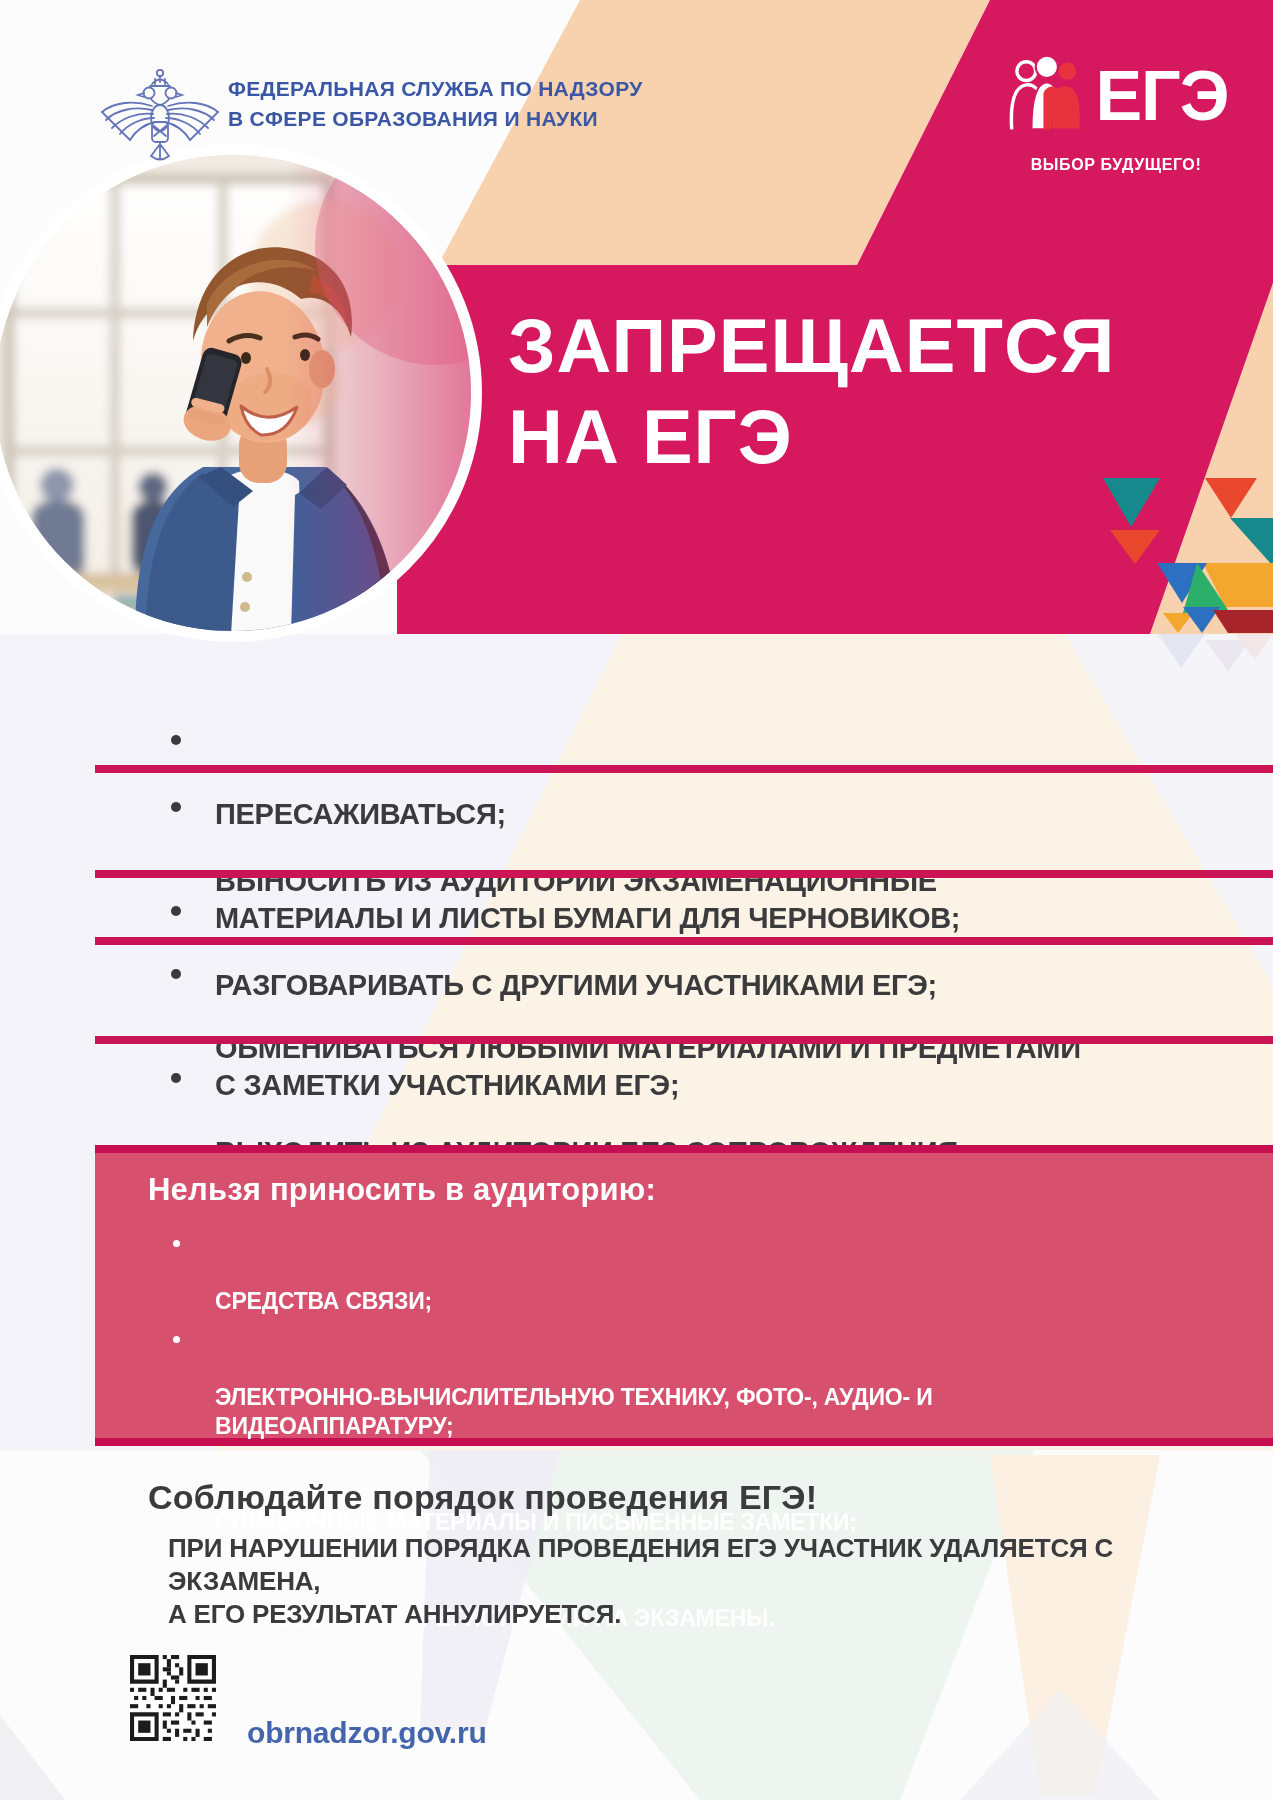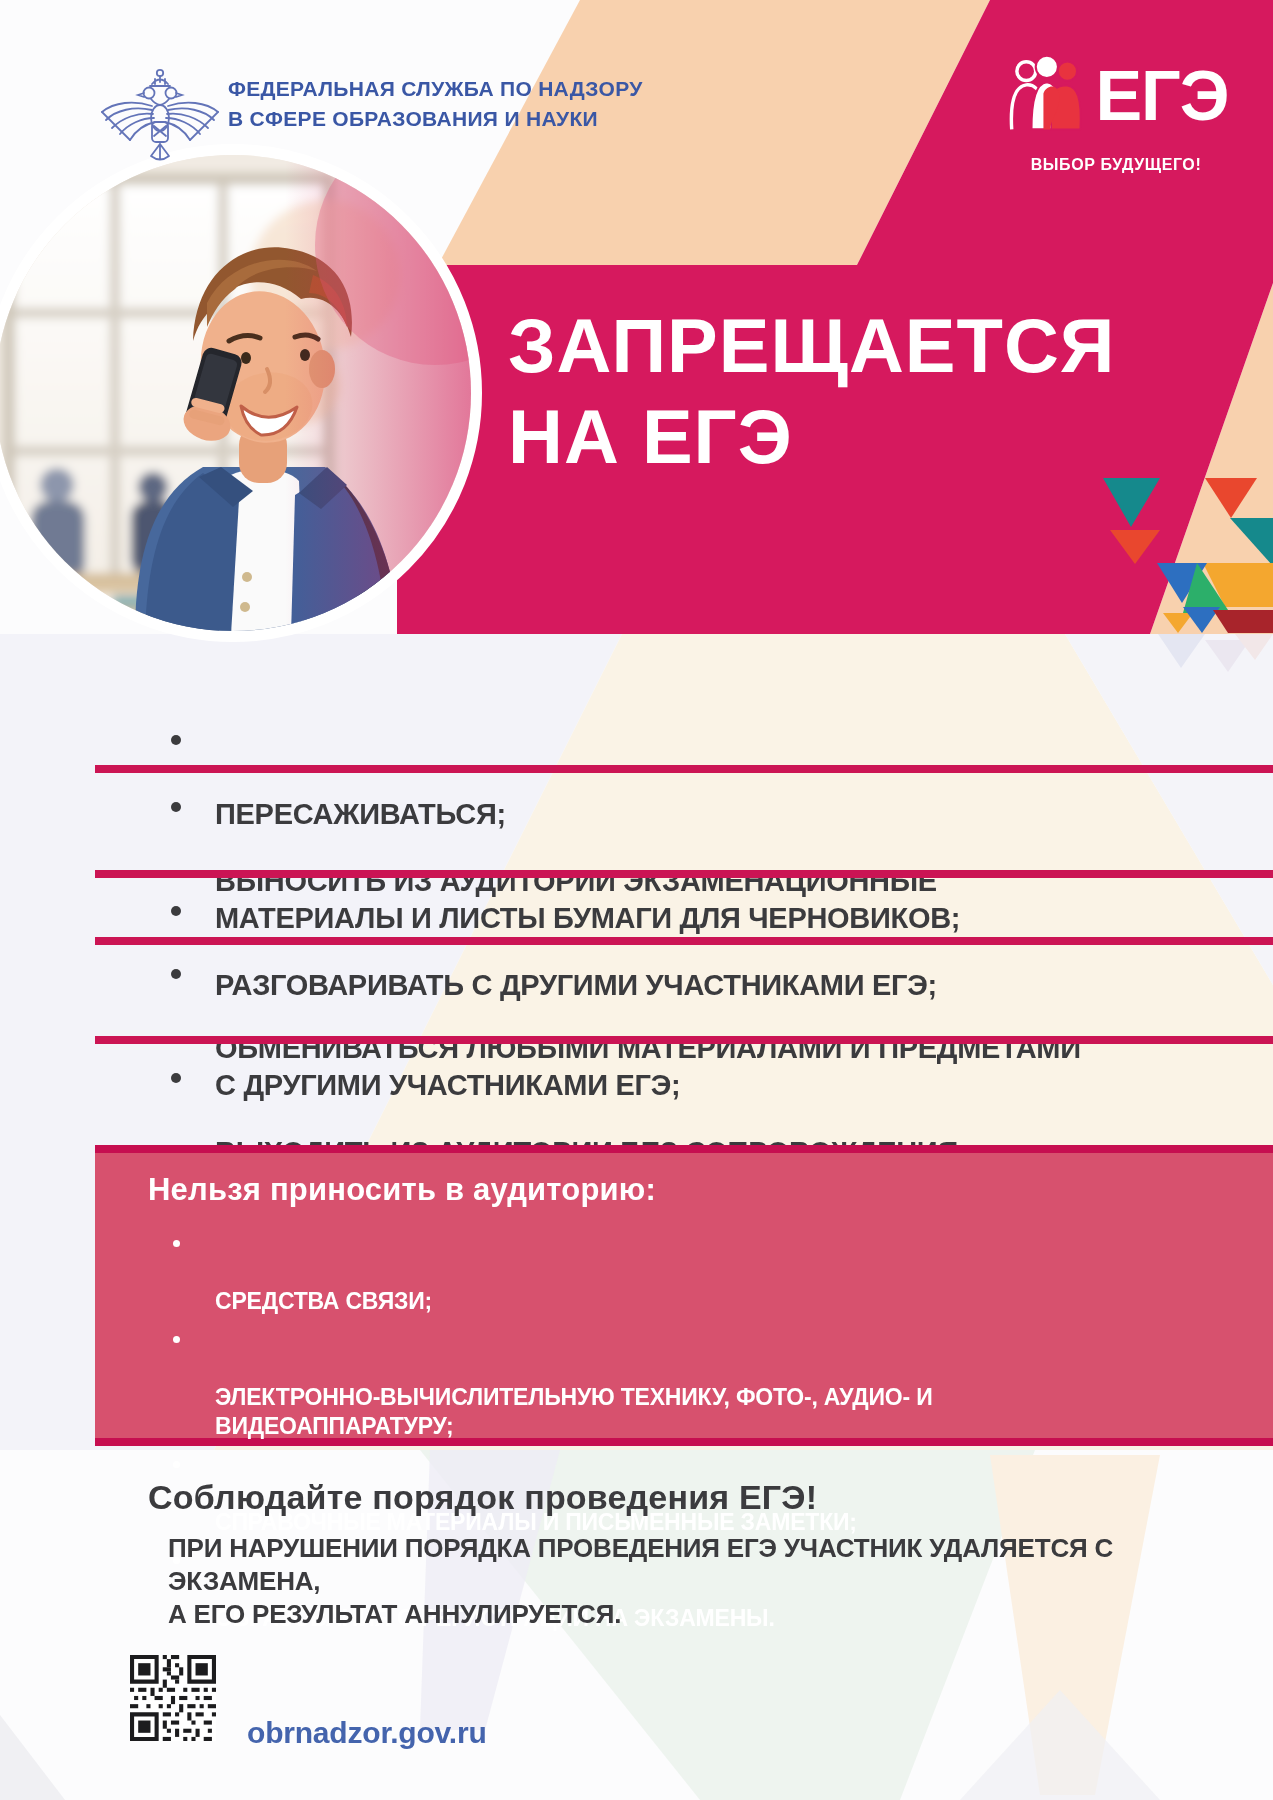--- a/index.html
+++ b/index.html
@@ -258,21 +258,21 @@
   </div>
   <div class="divider" style="top:870px"></div>
   <div class="p-item" style="top:893px">
     <span class="dot"></span>
     <span>РАЗГОВАРИВАТЬ С ДРУГИМИ УЧАСТНИКАМИ ЕГЭ;</span>
   </div>
   <div class="divider" style="top:937px"></div>
   <div class="p-item" style="top:956px">
     <span class="dot"></span>
     <span>ОБМЕНИВАТЬСЯ ЛЮБЫМИ МАТЕРИАЛАМИ И ПРЕДМЕТАМИ
-С ДРУГИМИ УЧАСТНИКАМИ ЕГЭ;</span>
+С ЗАМЕТКИ УЧАСТНИКАМИ ЕГЭ;</span>
   </div>
   <div class="divider" style="top:1036px"></div>
   <div class="p-item" style="top:1060px">
     <span class="dot"></span>
     <span>ВЫХОДИТЬ ИЗ АУДИТОРИИ БЕЗ СОПРОВОЖДЕНИЯ
 ОРГАНИЗАТОРА.</span>
   </div>
 
   <div class="abs bring-box">
     <div class="bring-title">Нельзя приносить в аудиторию:</div>

